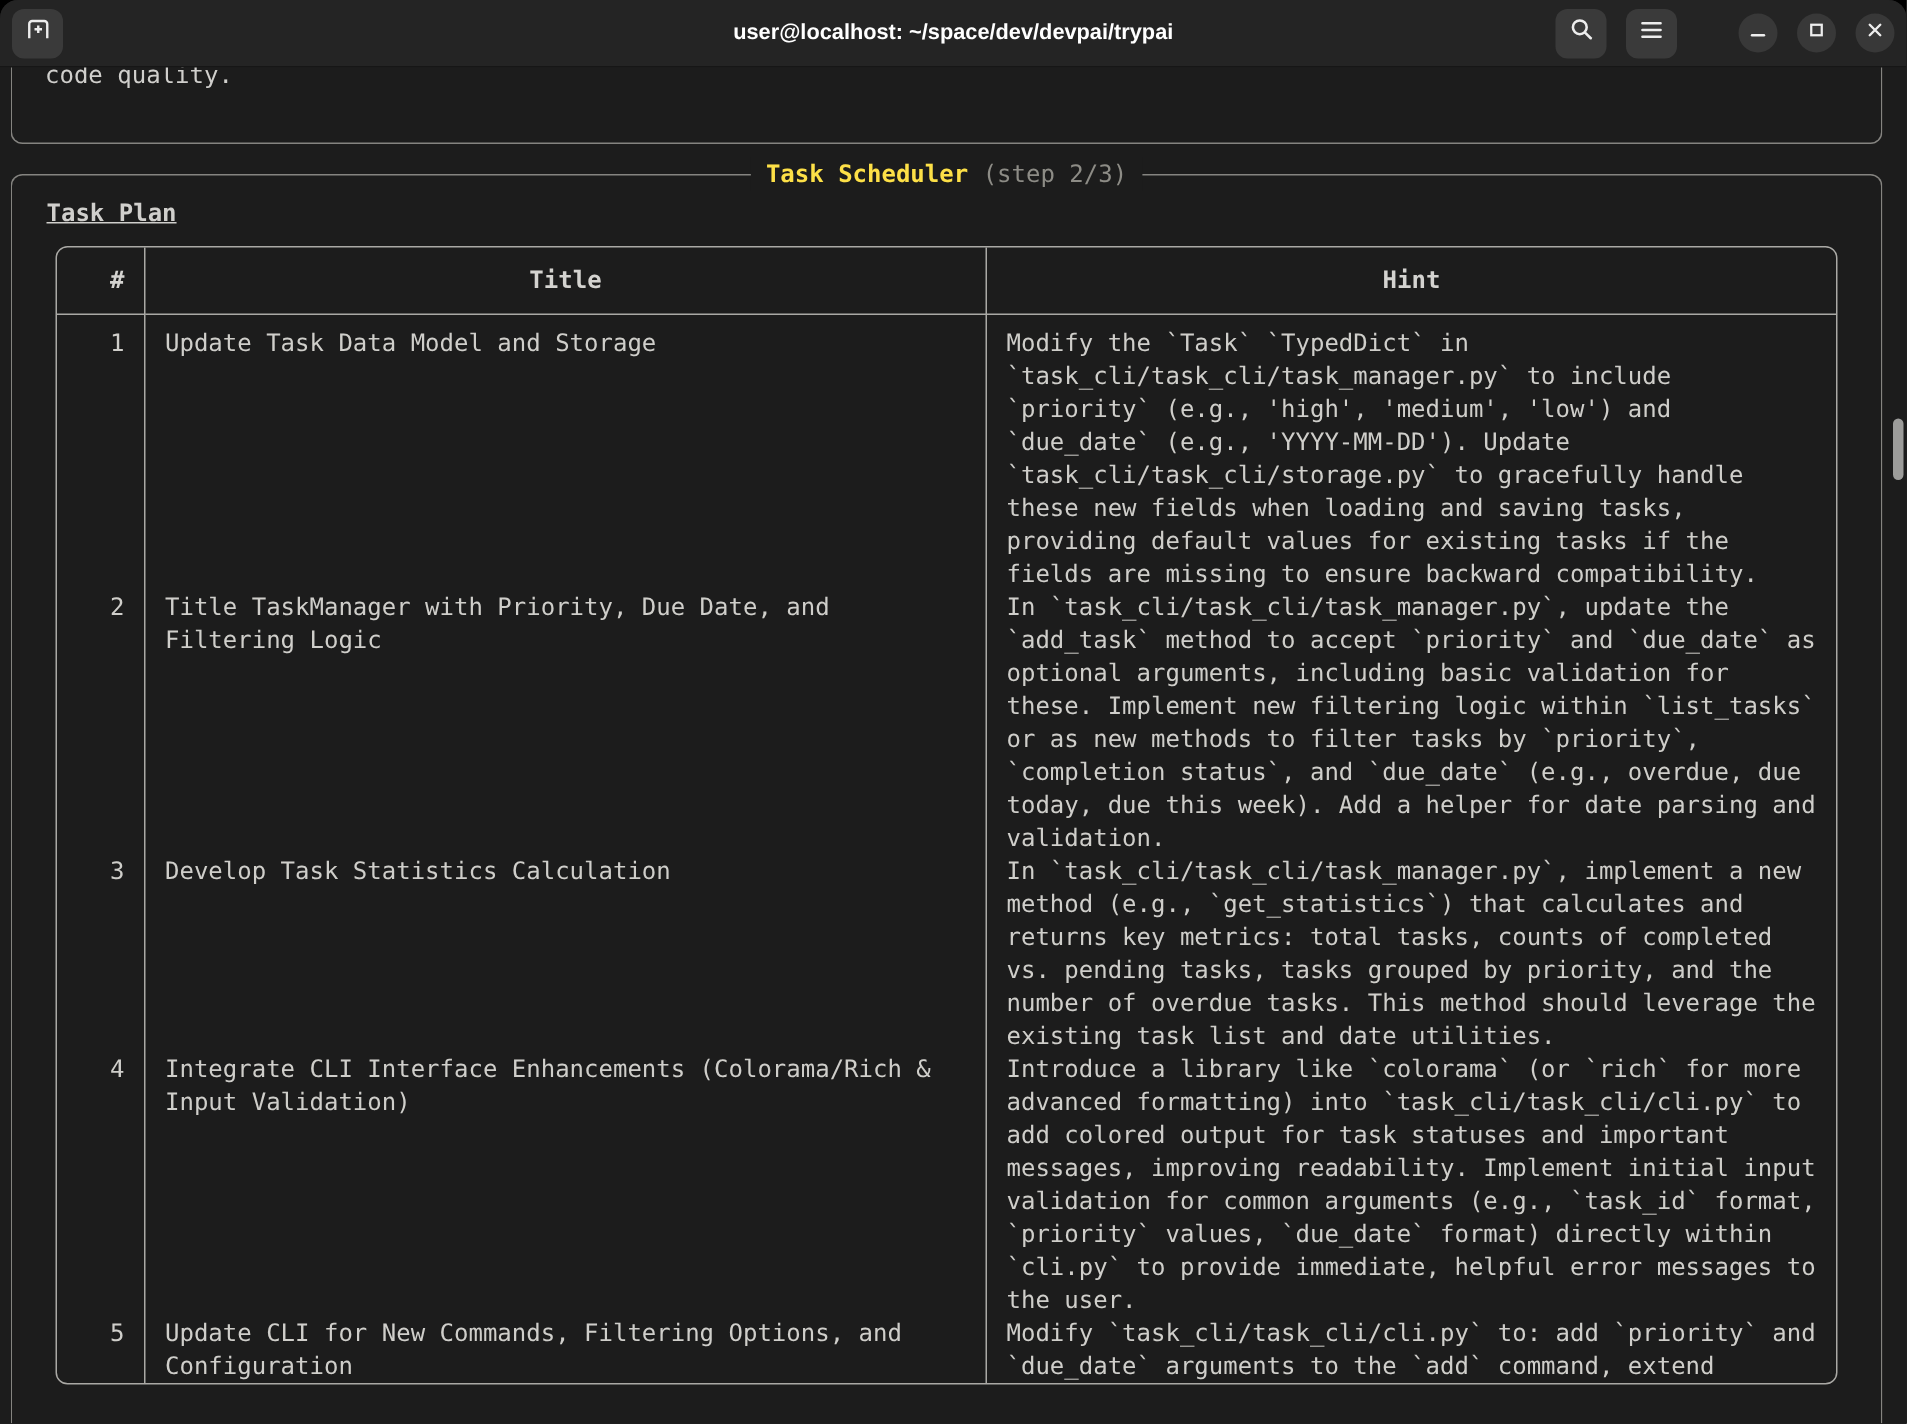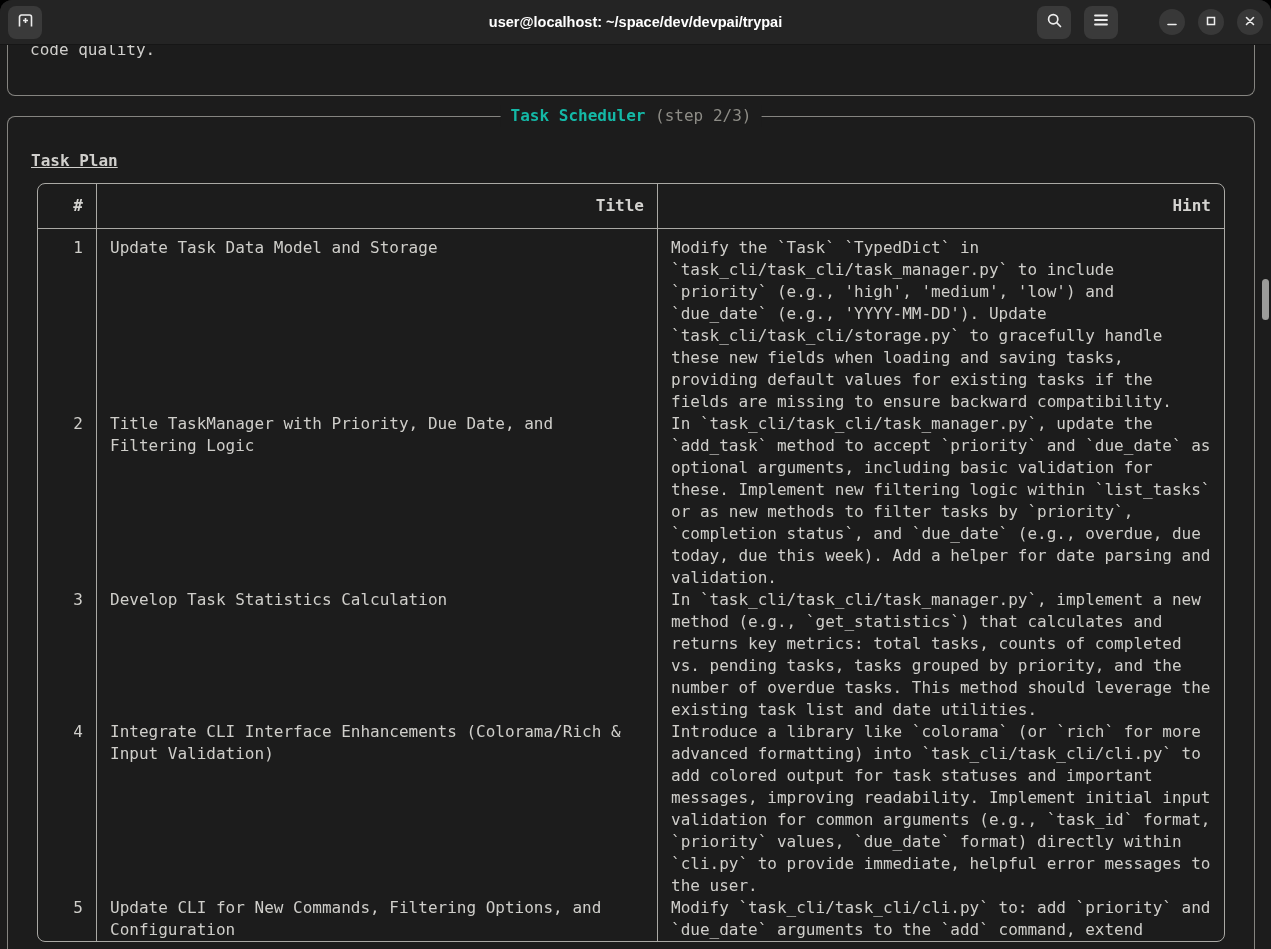--- a/index.html
+++ b/index.html
@@ -59,42 +59,42 @@
   .top-box .prev-text { margin: 4px 0 0 22px; }
   .panel {
     position: absolute; top: 71px; left: 7px; right: 16px; height: 900px;
     border: 1px solid #858480; border-bottom: none;
     border-radius: 8px 8px 0 0;
   }
   .panel-legend {
     position: absolute; top: -12px; left: 50%; transform: translateX(-50%);
     background: #1c1c1c; padding: 0 10px; white-space: nowrap;
   }
-  .panel-legend .legend-title { font-weight: bold; color: #14b8a6; }
+  .panel-legend .legend-title { font-weight: bold; color: #fde047; }
   .panel-legend .legend-step { color: #8d8c86; }
   .section-heading {
-    margin: 33px 0 11px 23px;
+    margin: 14px 0 11px 23px;
     font-weight: bold;
     text-decoration: underline;
     color: #d0cfcc;
     display: inline-block;
   }
   
   .task-table {
     margin-left: 29px;
     border-collapse: separate; border-spacing: 0;
     table-layout: fixed; width: 1188px;
     border: 1px solid #aaa9a5;
     border-radius: 8px;
   }
   .task-table col.col-num   { width: 59px; }
   .task-table col.col-title { width: 561px; }
   .task-table col.col-hint  { width: 566px; }
   .task-table th {
-    font-weight: bold; text-align: right;
+    font-weight: bold; text-align: center;
     padding: 11px 13px; color: #d4d3d0;
     border-bottom: 1px solid #aaa9a5;
   }
   .task-table td {
     vertical-align: top;
     padding: 0 13px;
     color: #cfceca;
   }
   .task-table tbody tr:first-child td { padding-top: 8px; }
   .task-table th.c-num, .task-table td.c-num {

